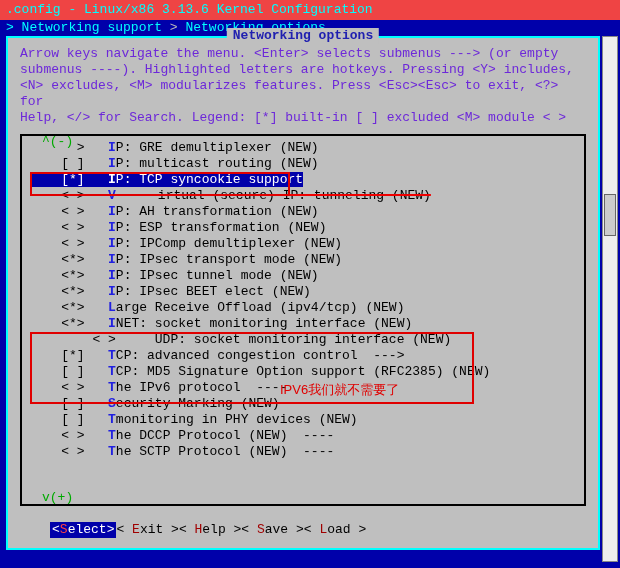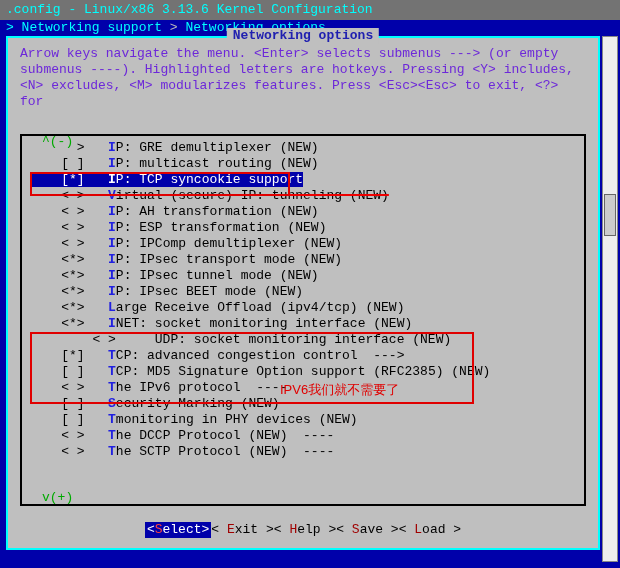--- a/index.html
+++ b/index.html
@@ -10,21 +10,21 @@
     font-size: 13px;
     line-height: 16px;
     color: #000;
     width: 620px;
     height: 568px;
     overflow: hidden;
     position: relative;
   }
   .titlebar {
     color: #00FFFF;
-    background: #737373;
+    background: #ef4444;
     padding: 2px 6px;
     font-family: "Courier New", monospace;
   }
   .breadcrumb {
     color: #00FFFF;
     background: #0000AA;
     padding: 0 6px 2px 6px;
   }
   .breadcrumb .sep { color: #BBBBBB; }
   .outer-frame {
@@ -73,37 +73,37 @@
   .row .hk { color: #2020E0; font-weight: bold; }
   .row .rest { color: #000; text-align: right; }
   .row.selected .bracket,
   .row.selected .mark,
   .row.selected .hk,
   .row.selected .rest {
     background: #0000AA;
     color: #FFFFFF;
   }
   .row .bracket { }
-  .strike { text-decoration: line-through; text-decoration-color:#E00; text-decoration-thickness:2px;}
+  .strike { text-decoration: line-through; text-decoration-color:#E00; text-decoration-thickness:2px;margin-left:42px;}
   .redbox {
     position: absolute;
     border: 2px solid #E00000;
     pointer-events: none;
   }
   .annotation {
     position: absolute;
     color: #E00000;
     font-family: sans-serif;
     font-size: 13px;
   }
   .button-bar {
     position: absolute;
     left: 12px; right: 12px; bottom: 10px;
     display: flex;
-    justify-content: center;
+    justify-content: flex-start;
     padding: 0 30px;
   }
   .btn {
     color: #000;
   }
   .btn .hk { color: #A00000; }
   .btn.sel {
     background: #0000AA;
     color: #FFFFFF;
     padding: 0 2px;
@@ -128,35 +128,36 @@
 <div class="breadcrumb">
   <span>&gt; </span><span>Networking support</span><span class="sep"> &gt; </span><span>Networking options</span>
 </div>
 
 <div class="outer-frame">
   <div class="frame-title">Networking options</div>
   <div class="help">
     <div>Arrow keys navigate the menu.  &lt;Enter&gt; selects submenus ---&gt; (or empty</div>
     <div>submenus ----).  Highlighted letters are hotkeys.  Pressing &lt;Y&gt; includes,</div>
     <div>&lt;N&gt; excludes, &lt;M&gt; modularizes features.  Press &lt;Esc&gt;&lt;Esc&gt; to exit, &lt;?&gt; for</div>
+    <div>Help, &lt;/&gt; for Search.  Legend: [*] built-in  [ ] excluded  &lt;M&gt; module  &lt; &gt;</div>
   </div>
 
   <div class="inner-frame">
     <div class="scroll-indic-top">^(-)</div>
     <div class="menu-list" id="menu-list">
         <div class="row"><span class="bracket">    &lt; &gt;   </span><span class="hk">I</span><span class="rest">P: GRE demultiplexer (NEW)</span></div>
         <div class="row"><span class="bracket">    [ ]   </span><span class="hk">I</span><span class="rest">P: multicast routing (NEW)</span></div>
         <div class="row selected"><span class="bracket">    [*]   </span><span class="hk">I</span><span class="rest">P: TCP syncookie support</span></div>
         <div class="row"><span class="bracket">    &lt; &gt;   </span><span class="hk">V</span><span class="rest strike">irtual (secure) IP: tunneling (NEW)</span></div>
         <div class="row"><span class="bracket">    &lt; &gt;   </span><span class="hk">I</span><span class="rest">P: AH transformation (NEW)</span></div>
         <div class="row"><span class="bracket">    &lt; &gt;   </span><span class="hk">I</span><span class="rest">P: ESP transformation (NEW)</span></div>
         <div class="row"><span class="bracket">    &lt; &gt;   </span><span class="hk">I</span><span class="rest">P: IPComp demultiplexer (NEW)</span></div>
         <div class="row"><span class="bracket">    &lt;*&gt;   </span><span class="hk">I</span><span class="rest">P: IPsec transport mode (NEW)</span></div>
         <div class="row"><span class="bracket">    &lt;*&gt;   </span><span class="hk">I</span><span class="rest">P: IPsec tunnel mode (NEW)</span></div>
-        <div class="row"><span class="bracket">    &lt;*&gt;   </span><span class="hk">I</span><span class="rest">P: IPsec BEET mode (NEW)</span></div>
+        <div class="row"><span class="bracket">    &lt;*&gt;   </span><span class="hk">I</span><span class="rest">P: IPsec BEET elect (NEW)</span></div>
         <div class="row"><span class="bracket">    &lt;*&gt;   </span><span class="hk">L</span><span class="rest">arge Receive Offload (ipv4/tcp) (NEW)</span></div>
         <div class="row"><span class="bracket">    &lt;*&gt;   </span><span class="hk">I</span><span class="rest">NET: socket monitoring interface (NEW)</span></div>
         <div class="row"><span class="bracket">        &lt; &gt;   </span><span class="hk"></span><span class="rest">  UDP: socket monitoring interface (NEW)</span></div>
         <div class="row"><span class="bracket">    [*]   </span><span class="hk">T</span><span class="rest">CP: advanced congestion control  ---&gt;</span></div>
         <div class="row"><span class="bracket">    [ ]   </span><span class="hk">T</span><span class="rest">CP: MD5 Signature Option support (RFC2385) (NEW)</span></div>
         <div class="row"><span class="bracket">    &lt; &gt;   </span><span class="hk">T</span><span class="rest">he IPv6 protocol  ----</span></div>
         <div class="row"><span class="bracket">    [ ]   </span><span class="hk">S</span><span class="rest">ecurity Marking (NEW)</span></div>
         <div class="row"><span class="bracket">    [ ]   </span><span class="hk">T</span><span class="rest">monitoring in PHY devices (NEW)</span></div>
         <div class="row"><span class="bracket">    &lt; &gt;   </span><span class="hk">T</span><span class="rest">he DCCP Protocol (NEW)  ----</span></div>
         <div class="row"><span class="bracket">    &lt; &gt;   </span><span class="hk">T</span><span class="rest">he SCTP Protocol (NEW)  ----</span></div>

